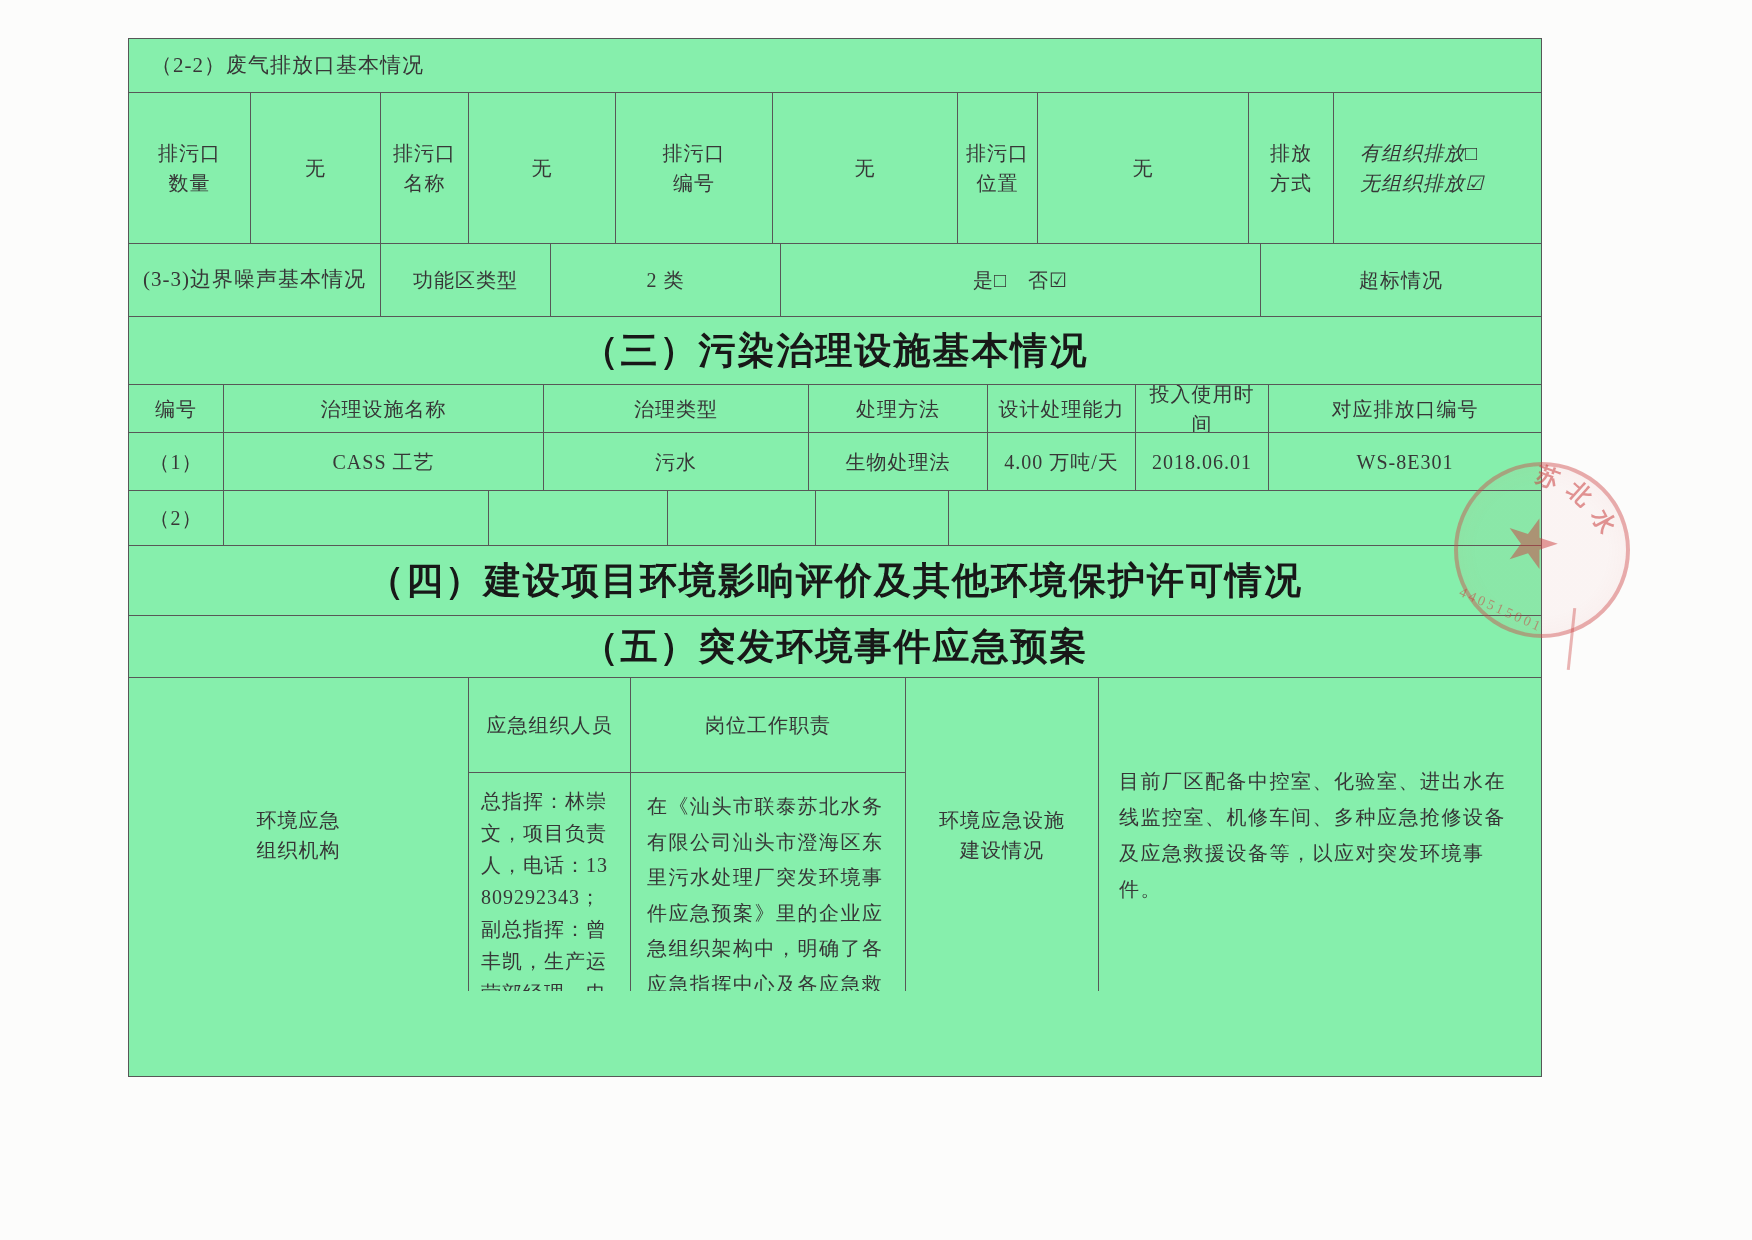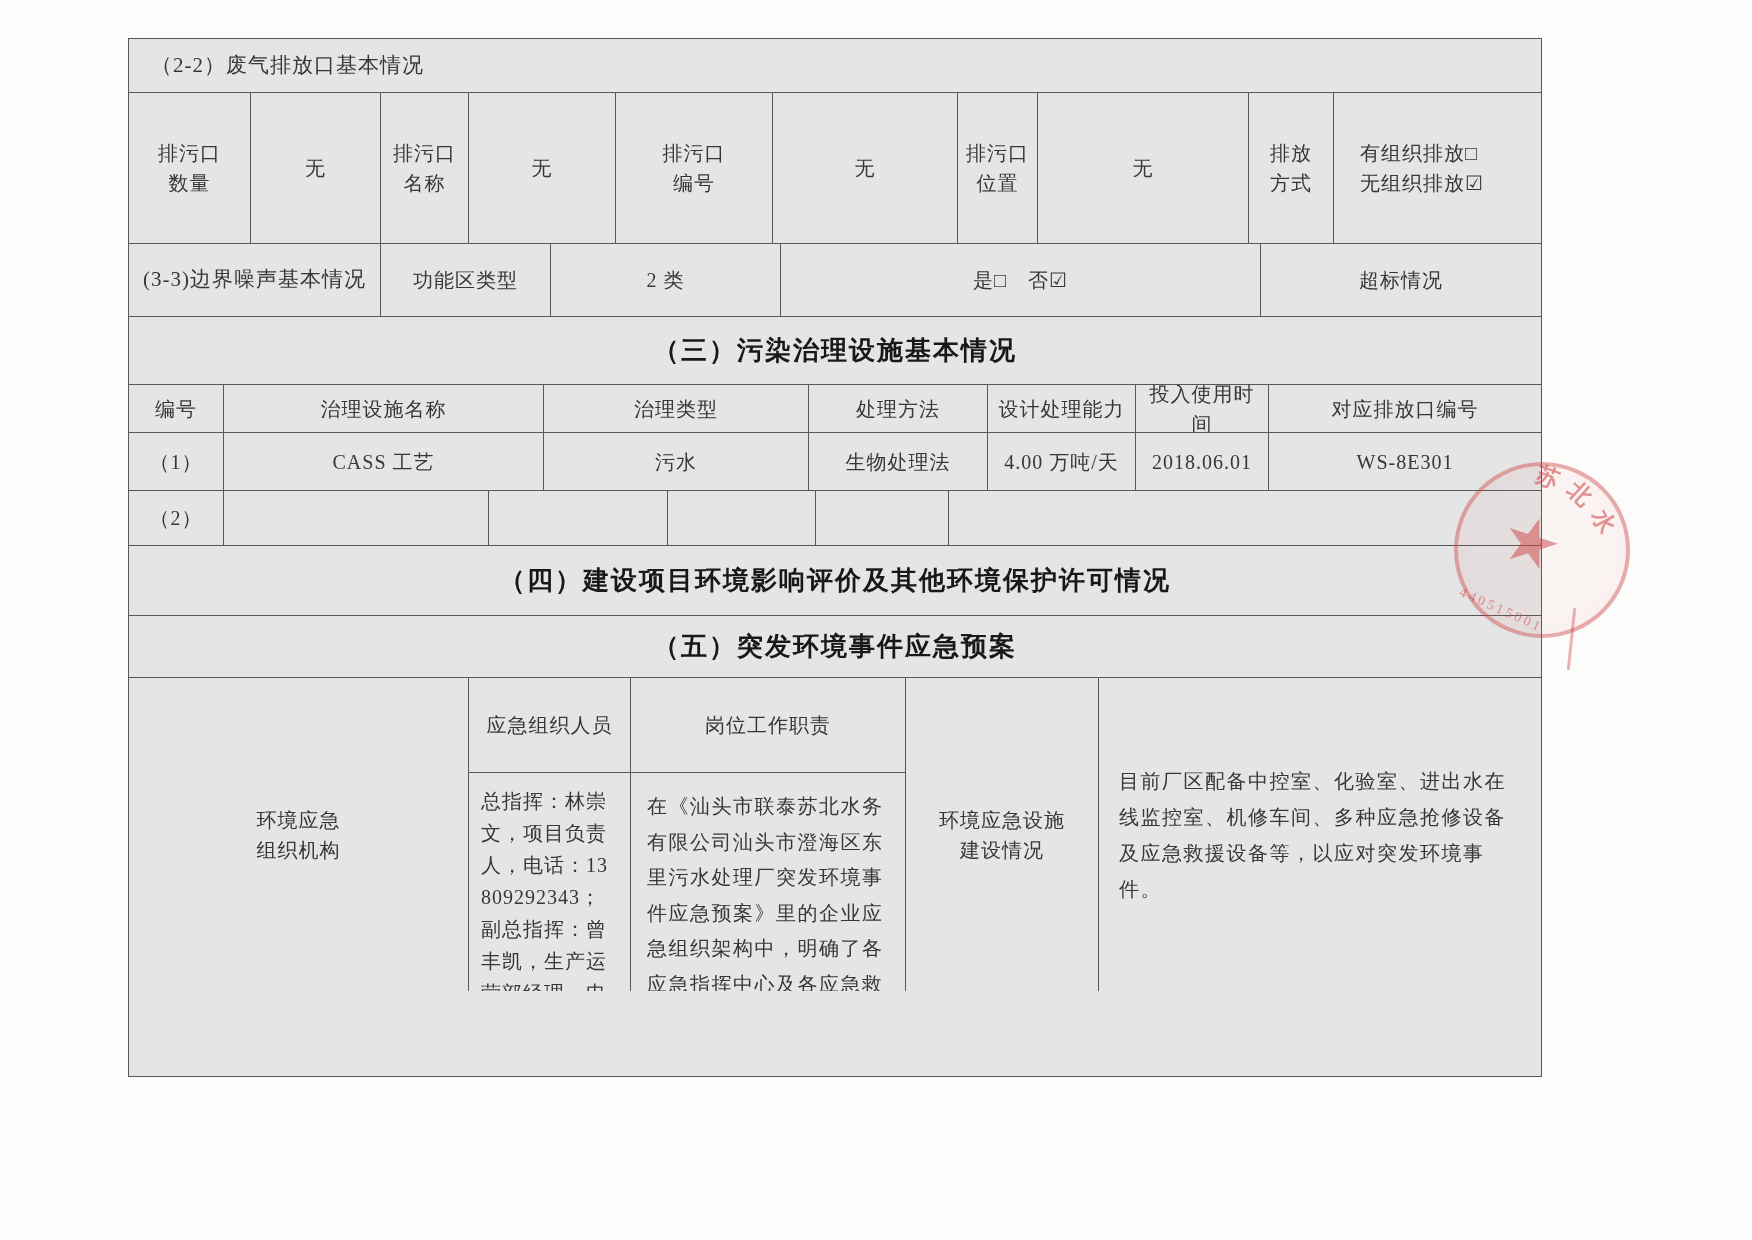--- a/index.html
+++ b/index.html
@@ -7,37 +7,37 @@
     width:1752px; height:1240px;
     background:#fbfbfa;
     font-family:"Liberation Serif","DejaVu Serif",serif;
     color:#373737;
   }
   #page { position:relative; width:1752px; height:1240px; background:#fcfcfb; overflow:hidden; }
 
   .sheet {
     position:absolute; left:128px; top:38px;
     width:1412px; height:1037px;
-    border:1px solid #575757; background:#e5e5e5;
+    border:1px solid #575757; background:#86efac;
     box-sizing:content-box;
   }
   .row { display:flex; border-bottom:1px solid #575757; box-sizing:border-box; }
   .row:last-child { border-bottom:none; }
   .cell {
     border-right:1px solid #575757; box-sizing:border-box;
     display:flex; flex-direction:column; align-items:center; justify-content:center;
     text-align:center; font-size:20px; letter-spacing:1px; line-height:1.5;
     padding:4px 6px; overflow:hidden;
   }
   .cell:last-child { border-right:none; }
   .lbl-line { display:block; }
   .left-pad { align-items:flex-start; text-align:left; padding-left:22px; }
-  .sec-title-row .cell { font-size:26px; font-weight:bold; color:#181818; letter-spacing:2px; }
+  .sec-title-row .cell { font-size:37px; font-weight:bold; color:#181818; letter-spacing:2px; }
   .title21 { font-size:21px; }
-  .mode-val { text-align:left; align-items:flex-start; padding-left:26px; }
+  .mode-val { text-align:left; align-items:flex-start; padding-left:26px;font-style:italic; }
   .col { padding:0; align-items:stretch; justify-content:flex-start; }
   .subhead {
     height:95px; border-bottom:1px solid #575757; box-sizing:border-box;
     display:flex; align-items:center; justify-content:center; flex:none;
   }
   .subbody {
     flex:1; padding:12px 12px; text-align:left; line-height:1.6;
     overflow-wrap:break-word; word-break:break-all;
   }
   .duty-body { padding:16px 16px; line-height:1.78; letter-spacing:1.5px; word-break:normal; }

